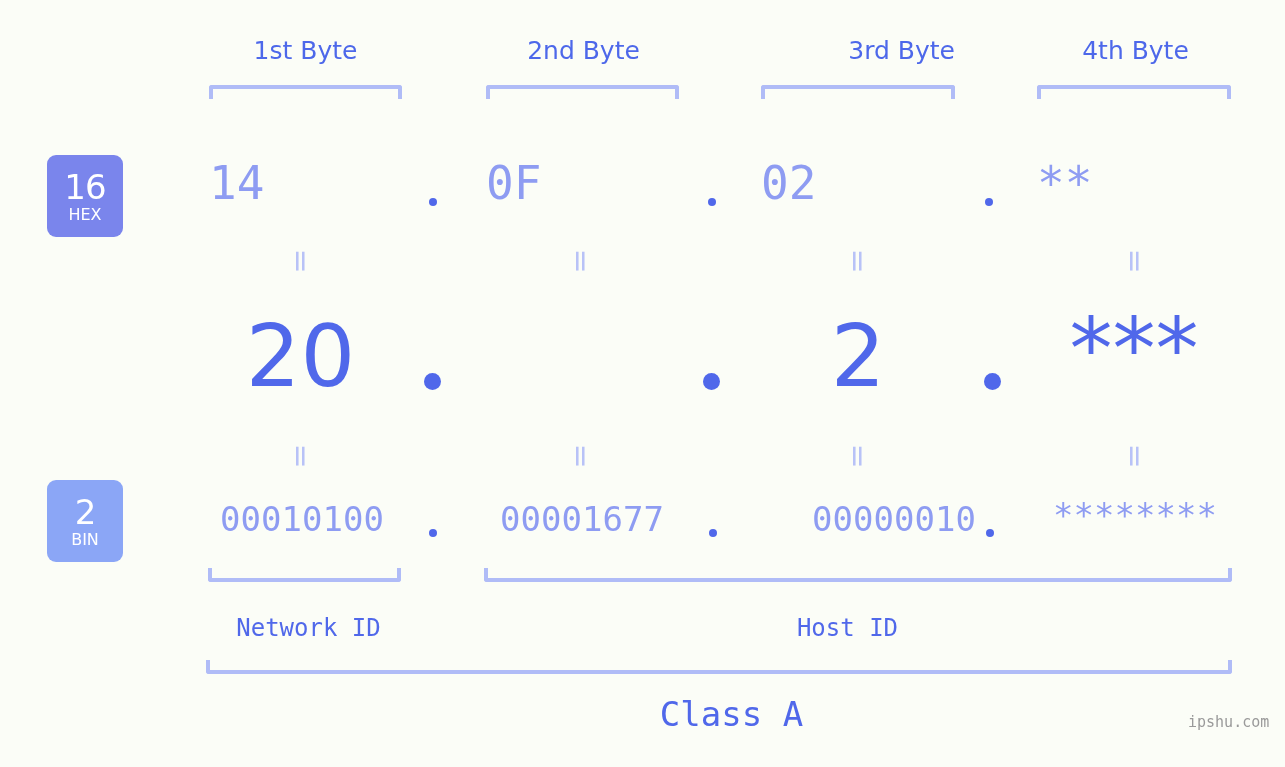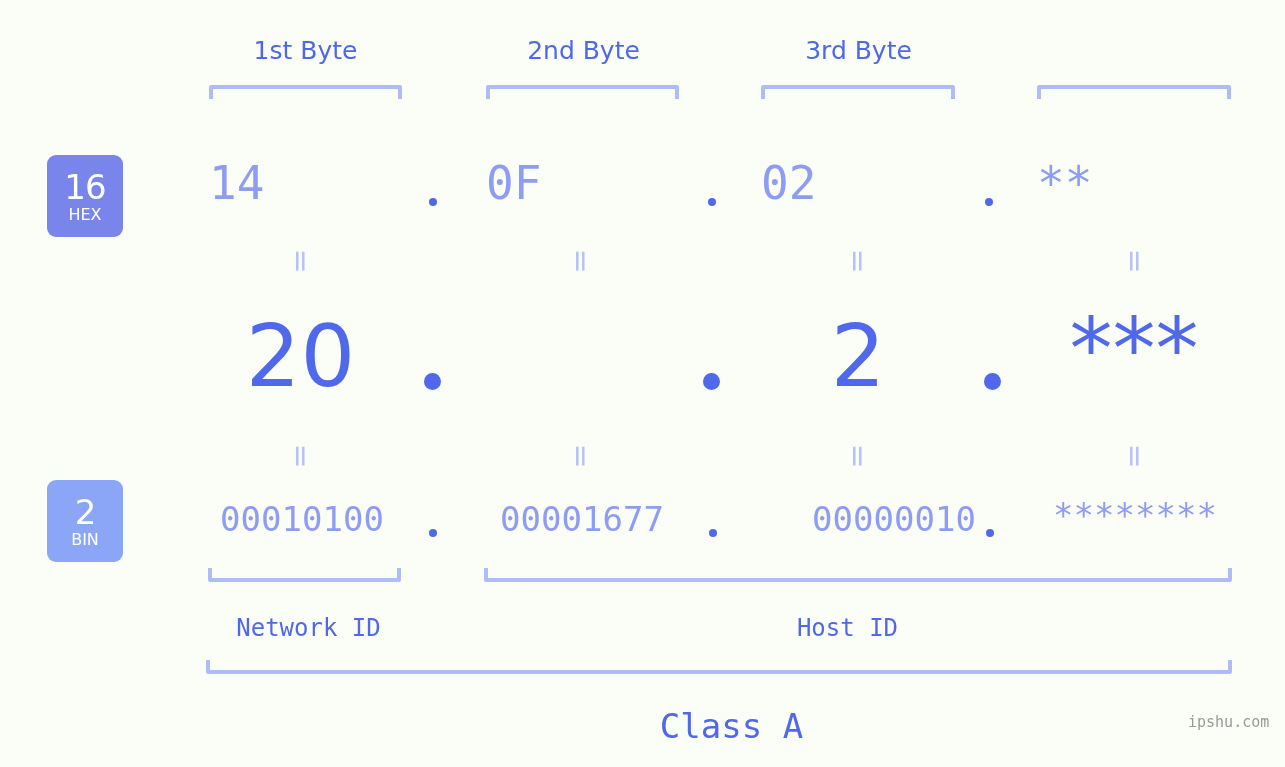--- a/index.html
+++ b/index.html
@@ -145,21 +145,22 @@
     white-space: nowrap;
   }
 </style>
 </head>
 <body>
 
 <div class="stage">
 
   <div class="abs byte-label" style="left:209px; top:36px; width:193px;">1st Byte</div>
   <div class="abs byte-label" style="left:487px; top:36px; width:193px;">2nd Byte</div>
-  <div class="abs byte-label" style="left:762px; top:36px; width:193px;">3rd Byte</div>
+  <div class="abs byte-label" style="left:762px; top:36px; width:193px;text-align:right;">3rd Byte</div>
+  <div class="abs byte-label" style="left:1039px; top:36px; width:193px;">4th Byte</div>
 
   <div class="abs bracket-top" style="left:209px; top:85px; width:193px;"></div>
   <div class="abs bracket-top" style="left:486px; top:85px; width:193px;"></div>
   <div class="abs bracket-top" style="left:761px; top:85px; width:194px;"></div>
   <div class="abs bracket-top" style="left:1037px; top:85px; width:194px;"></div>
 
   <div class="abs badge" id="badge-hex" style="left: 47px; top: 155px; background: rgb(122, 133, 236);">
     <span class="num">16</span>
     <span class="word">HEX</span>
   </div>
@@ -203,17 +204,17 @@
   <div class="abs dot-small" style="left:986px; top:529px;"></div>
   <div class="abs row-bin" style="left:1037px; top:498px; width:196px;">********</div>
 
   <div class="abs bracket-bottom" style="left:208px; top:568px; width:193px;"></div>
   <div class="abs bracket-bottom" style="left:484px; top:568px; width:748px;"></div>
 
   <div class="abs id-label" style="left:212px; top:614px; width:193px;">Network ID</div>
   <div class="abs id-label" style="left:751px; top:614px; width:193px;">Host ID</div>
 
   <div class="abs bracket-bottom" style="left:206px; top:660px; width:1026px;"></div>
-  <div class="abs class-label" style="left:635px; top:694px; width:193px;margin-top:12px;">Class A</div>
+  <div class="abs class-label" style="left:635px; top:694px; width:193px;">Class A</div>
 
   <div class="abs watermark" style="left:1188px; top:713px;">ipshu.com</div>
 
 </div>
 
 </body></html>

